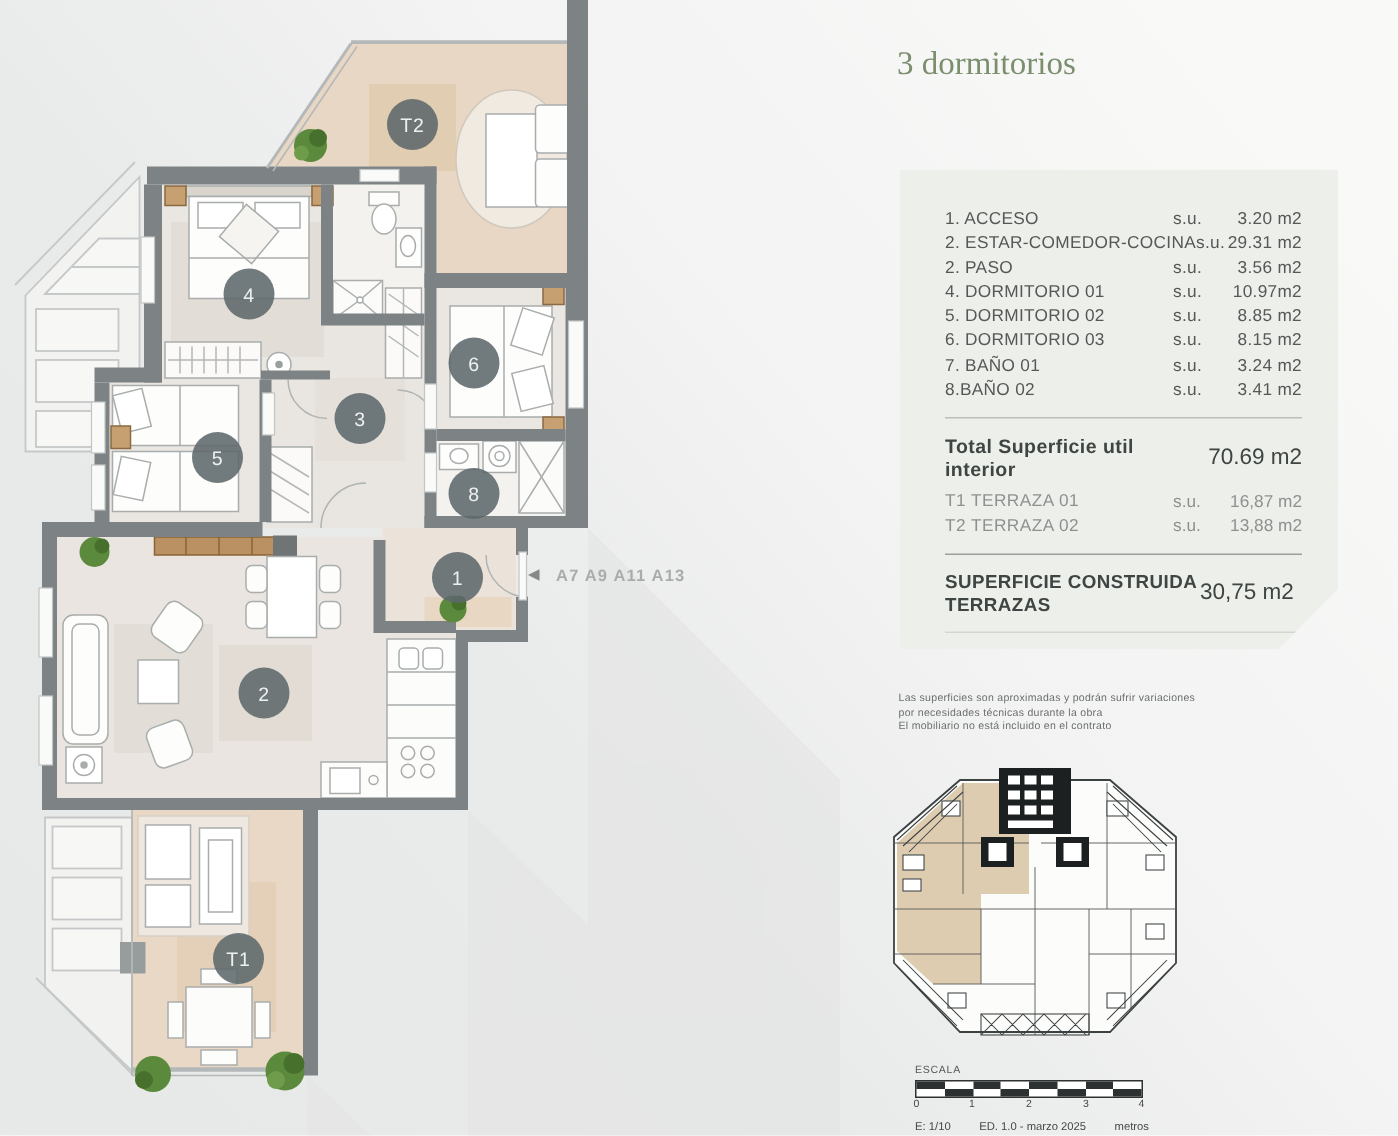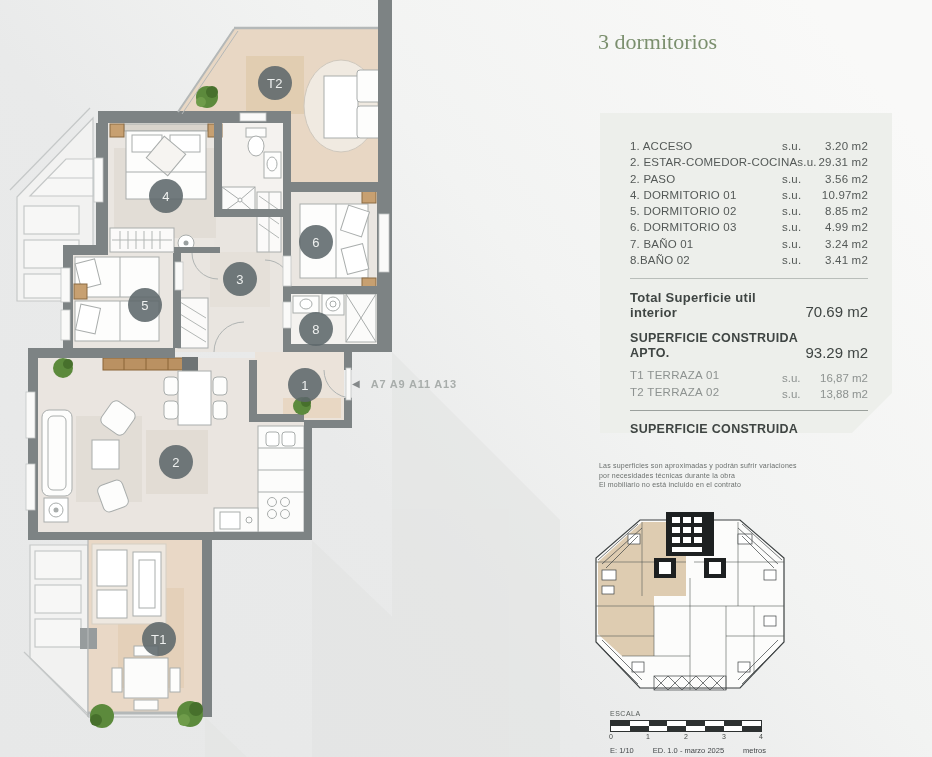--- a/index.html
+++ b/index.html
@@ -32,21 +32,21 @@
     background:#edefeb;box-sizing:border-box;padding:25px 24px 0 30px;
     clip-path:polygon(0 0,100% 0,100% calc(100% - 40px),calc(100% - 40px) 100%,0 100%);
   }
   .row{display:flex;align-items:flex-start;font-size:11.5px;line-height:16.3px;color:#545957;letter-spacing:.2px}
   .row .lb{flex:1;white-space:nowrap}
   .row .su{width:26px;color:#545957}
   .row .val{width:60px;text-align:right;white-space:nowrap}
   .divider{border:0;border-top:1px solid #b9beba;margin:10px 0 9px 0}
   .divider.light{border-top-color:#d3d7d2}
   .divider.strong{border-top-color:#9aa09c}
-  .totrow{display:flex;align-items:flex-end;margin:2px 0}
+  .totrow{display:flex;align-items:center;margin:2px 0}
   .totrow .lb{flex:1;font-size:12.5px;line-height:15px;letter-spacing:.3px;color:#3f4543;font-weight:700;padding-top:2px}
   .totrow .lb.mixed{font-weight:700;font-size:13px}
   .totrow .val{font-size:15px;color:#3f4543;white-space:nowrap;font-weight:400}
   .totrow.sub .lb{font-weight:400;color:#8d9290;font-size:11.5px;line-height:16.3px;padding-top:0}
   .totrow.sub{margin:0}
   .totrow.sub .su{width:26px;color:#8d9290;font-size:11.5px}
   .totrow.sub .val{width:60px;text-align:right;font-size:11.5px;color:#8d9290}
   .totrow .val.tan{color:#c89a6a;font-weight:700}
   
   #disclaimer{position:absolute;left:599px;top:461px;font-size:7px;line-height:9.5px;color:#6a6f6d;letter-spacing:.2px}
@@ -378,42 +378,38 @@
       <span class="val">10.97m2</span>
     </div>
   <div class="row">
       <span class="lb">5. DORMITORIO 02</span>
       <span class="su">s.u.</span>
       <span class="val">8.85 m2</span>
     </div>
   <div class="row">
       <span class="lb">6. DORMITORIO 03</span>
       <span class="su">s.u.</span>
-      <span class="val">4.99 m2</span>
+      <span class="val">8.15 m2</span>
     </div>
   <div class="row">
       <span class="lb">7. BAÑO 01</span>
       <span class="su">s.u.</span>
       <span class="val">3.24 m2</span>
     </div>
   <div class="row">
       <span class="lb">8.BAÑO 02</span>
       <span class="su">s.u.</span>
       <span class="val">3.41 m2</span>
     </div>
 
   <hr class="divider">
 
   <div class="totrow">
     <span class="lb mixed" style="font-weight:700">Total Superficie util interior</span>
     <span class="val">70.69 m2</span>
-  </div>
-  <div class="totrow" style="margin-top:9px">
-    <span class="lb">SUPERFICIE CONSTRUIDA APTO.</span>
-    <span class="val">93.29 m2</span>
   </div>
   <div class="totrow sub" style="margin-top:6px">
     <span class="lb">T1 TERRAZA 01</span>
     <span class="su">s.u.</span>
     <span class="val">16,87 m2</span>
   </div>
   <div class="totrow sub">
     <span class="lb">T2 TERRAZA 02</span>
     <span class="su">s.u.</span>
     <span class="val">13,88 m2</span>

